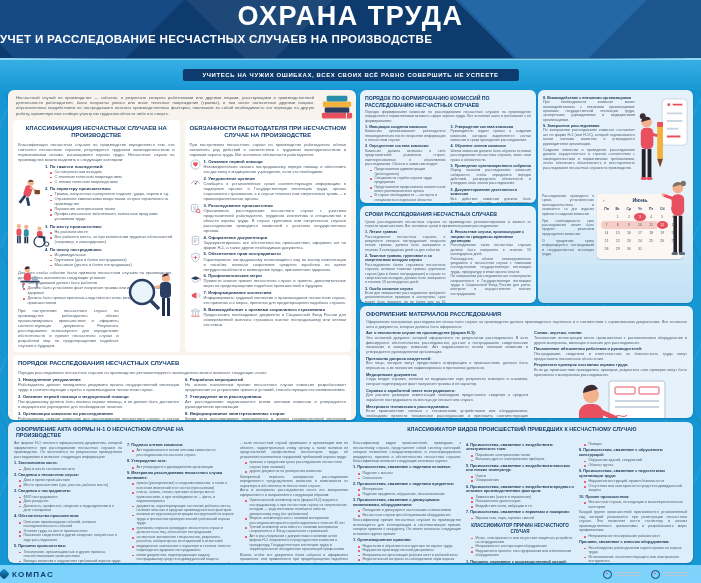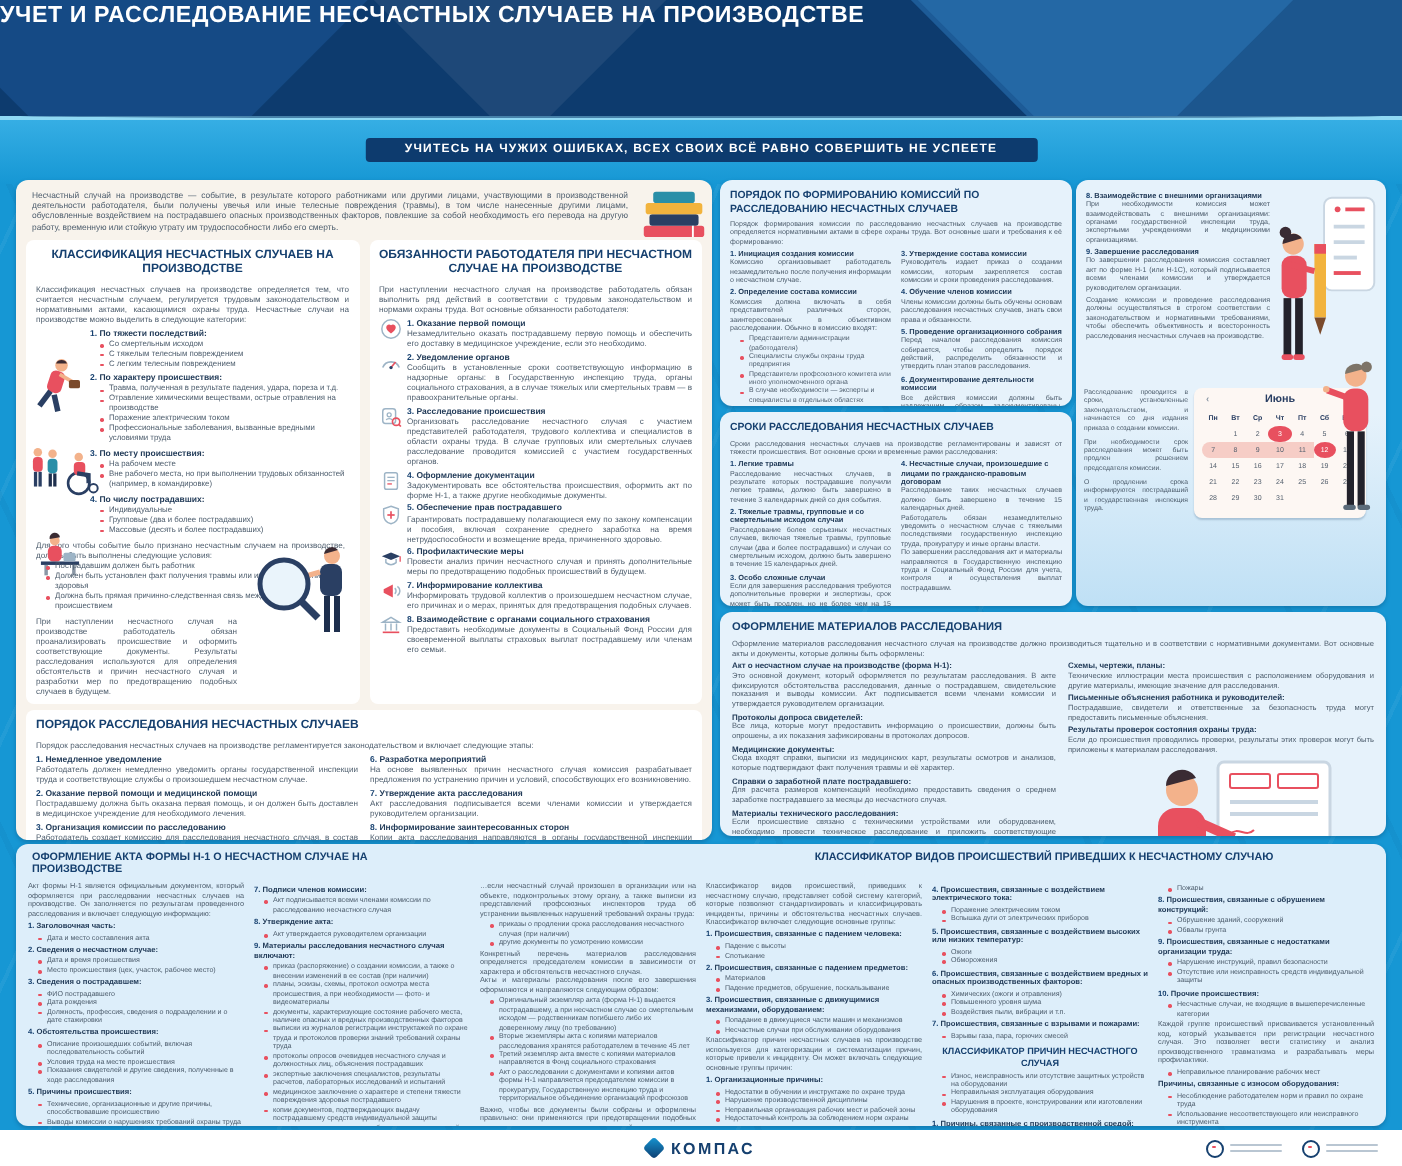--- a/index.html
+++ b/index.html
@@ -86,39 +86,40 @@
   .mat-right{width:153px;position:relative}
   .man-board{display:block;width:118px;margin:2px 0 0 auto}
   
   .card-bottom{left:8px;top:422px;width:685px;height:141px;background:#ddeefa;padding:4px 6px;box-sizing:border-box;font-size:3.65px}
   .cb-heads{position:relative;height:15px}
   .cb-h1{position:absolute;left:2px;top:0;width:210px;font-size:5.4px;font-weight:bold;color:#16406f;text-transform:uppercase;line-height:1.2}
   .cb-h2{position:absolute;left:338px;top:0;width:340px;font-size:5.4px;font-weight:bold;color:#16406f;text-transform:uppercase;line-height:1.2;text-align:center}
   .cb-cols{display:flex;gap:5px}
   .cb-cols>div{flex:1;min-width:0}
   
-  .footer{position:absolute;left:0;right:0;bottom:0;height:18px;background:#ffffff;z-index:3;display:flex;align-items:center;justify-content:center}
+  .footer{position:absolute;left:0;right:0;bottom:0;height:18px;background:#7dd3fc;z-index:3;display:flex;align-items:center;}
   .logo{display:flex;align-items:center;gap:4px;font-weight:bold;color:#16406f;font-size:8px;letter-spacing:1.2px}
   .logo-mark{width:8px;height:8px;background:linear-gradient(135deg,#1697d4,#0d3b6e);transform:rotate(45deg);border-radius:2px}
   .f-contacts{position:absolute;right:12px;display:flex;gap:10px;align-items:center}
   .f-item{display:flex;gap:3px;align-items:center}
   .f-bars span{display:block;width:26px;height:1.6px;background:#b9c6d2;margin:1.4px 0;border-radius:1px}
   .f-ic{width:7px;height:7px;border:1px solid #16406f;border-radius:50%;position:relative}
   .f-ic::after{content:"";position:absolute;left:2px;top:2px;width:1.6px;height:1.6px;background:#e8505f;border-radius:50%}
 </style>
 </head>
 <body>
 
 <div class="bg-stripes"></div>
 
 <div class="hdr">
   <div class="shape1"></div>
   <div class="shape2"></div>
   <div class="shape3"></div>
   <div class="shape4"></div>
+  <div class="hdr-title">ОХРАНА ТРУДА</div>
   <div class="hdr-sub">УЧЕТ И РАССЛЕДОВАНИЕ НЕСЧАСТНЫХ СЛУЧАЕВ НА ПРОИЗВОДСТВЕ</div>
 </div>
 <div class="band">
   <div class="ribbon">УЧИТЕСЬ НА ЧУЖИХ ОШИБКАХ, ВСЕХ СВОИХ ВСЁ РАВНО СОВЕРШИТЬ НЕ УСПЕЕТЕ</div>
 </div>
 
 <div class="card cream card-left">
   <div class="intro-top intro">Несчастный случай на производстве — событие, в результате которого работниками или другими лицами, участвующими в производственной деятельности работодателя, были получены увечья или иные телесные повреждения (травмы), в том числе нанесенные другими лицами, обусловленные воздействием на пострадавшего опасных производственных факторов, повлекшие за собой необходимость его перевода на другую работу, временную или стойкую утрату им трудоспособности либо его смерть.</div>
   <svg class="books" viewBox="0 0 36 28">
     <rect x="2" y="21" width="32" height="6" rx="1.5" fill="#e8505f"></rect>

